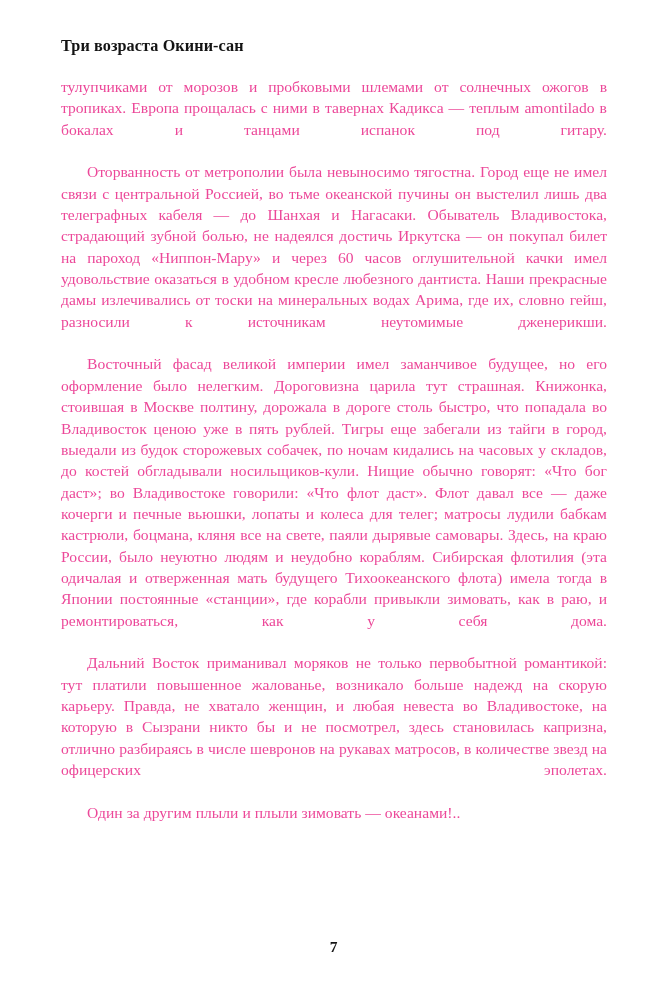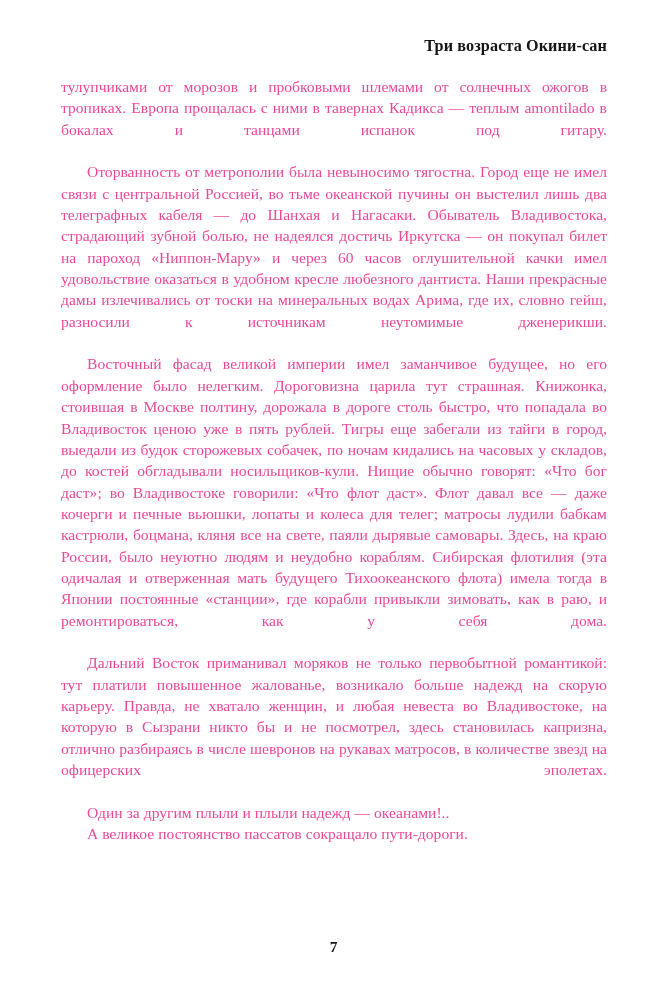--- a/index.html
+++ b/index.html
@@ -25,21 +25,21 @@
     height: 1000px;
     background: #ffffff;
   }
 
   
   .running-head {
     position: absolute;
     left: 61px;
     top: 36px;
     width: 546px;
-    text-align: right;
+    text-align: left;
     font-size: 16.2px;
     font-weight: bold;
     letter-spacing: 0.1px;
     color: #141414;
     line-height: 20px;
   }
 
   
   .textblock {
     position: absolute;
@@ -99,21 +99,20 @@
   <div class="textblock">
 
     <p class="para no-indent"><span>тулупчиками от морозов и пробковыми шлемами от солнечных ожогов в тропиках. Европа прощалась с ними в тавернах Кадикса — теплым </span><span class="latin">amontilado</span><span> в бокалах и танцами испанок под гитару.</span></p>
 
     <p class="para">Оторванность от метрополии была невыносимо тягостна. Город еще не имел связи с центральной Россией, во тьме океанской пучины он выстелил лишь два телеграфных кабеля — до Шанхая и Нагасаки. Обыватель Владивостока, страдающий зубной болью, не надеялся достичь Иркутска — он покупал билет на пароход «Ниппон-Мару» и через 60 часов оглушительной качки имел удовольствие оказаться в удобном кресле любезного дантиста. Наши прекрасные дамы излечивались от тоски на минеральных водах Арима, где их, словно гейш, разносили к источникам неутомимые дженерикши.</p>
 
     <p class="para">Восточный фасад великой империи имел заманчивое будущее, но его оформление было нелегким. Дороговизна царила тут страшная. Книжонка, стоившая в Москве полтину, дорожала в дороге столь быстро, что попадала во Владивосток ценою уже в пять рублей. Тигры еще забегали из тайги в город, выедали из будок сторожевых собачек, по ночам кидались на часовых у складов, до костей обгладывали носильщиков-кули. Нищие обычно говорят: «Что бог даст»; во Владивостоке говорили: «Что флот даст». Флот давал все — даже кочерги и печные вьюшки, лопаты и колеса для телег; матросы лудили бабкам кастрюли, боцмана, кляня все на свете, паяли дырявые самовары. Здесь, на краю России, было неуютно людям и неудобно кораблям. Сибирская флотилия (эта одичалая и отверженная мать будущего Тихоокеанского флота) имела тогда в Японии постоянные «станции», где корабли привыкли зимовать, как в раю, и ремонтироваться, как у себя дома.</p>
 
     <p class="para">Дальний Восток приманивал моряков не только первобытной романтикой: тут платили повышенное жалованье, возникало больше надежд на скорую карьеру. Правда, не хватало женщин, и любая невеста во Владивостоке, на которую в Сызрани никто бы и не посмотрел, здесь становилась капризна, отлично разбираясь в числе шевронов на рукавах матросов, в количестве звезд на офицерских эполетах.</p>
 
-    <p class="para solo">Один за другим плыли и плыли надежд — океанами!..</p>
+    <p class="para solo">Один за другим плыли и плыли зимовать — океанами!..</p>
 
-    <p class="para solo">А великое постоянство пассатов сокращало пути-дороги.</p>
 
   </div>
 
   <div class="folio">7</div>
 
 </div>
 
 </body></html>

